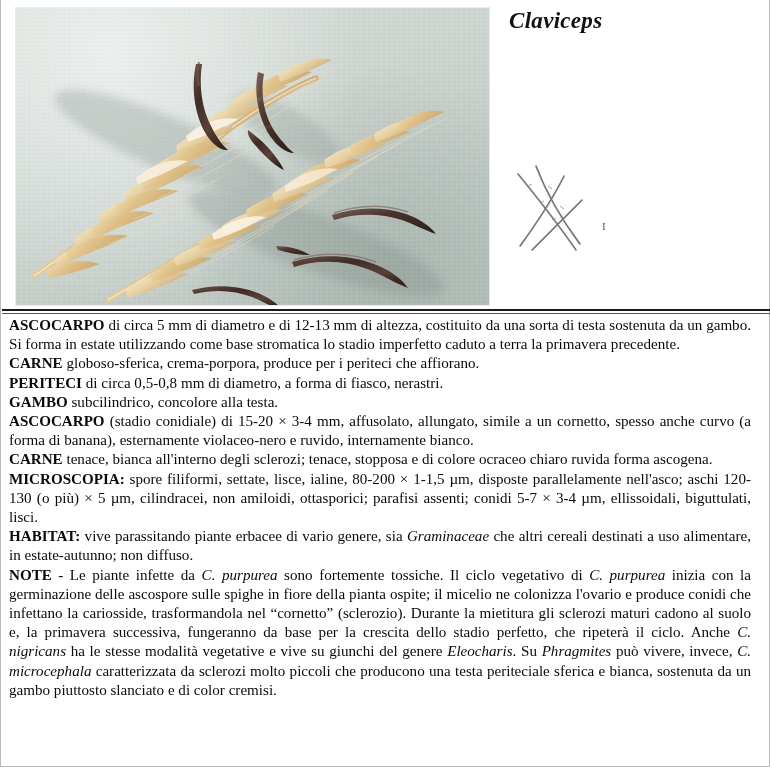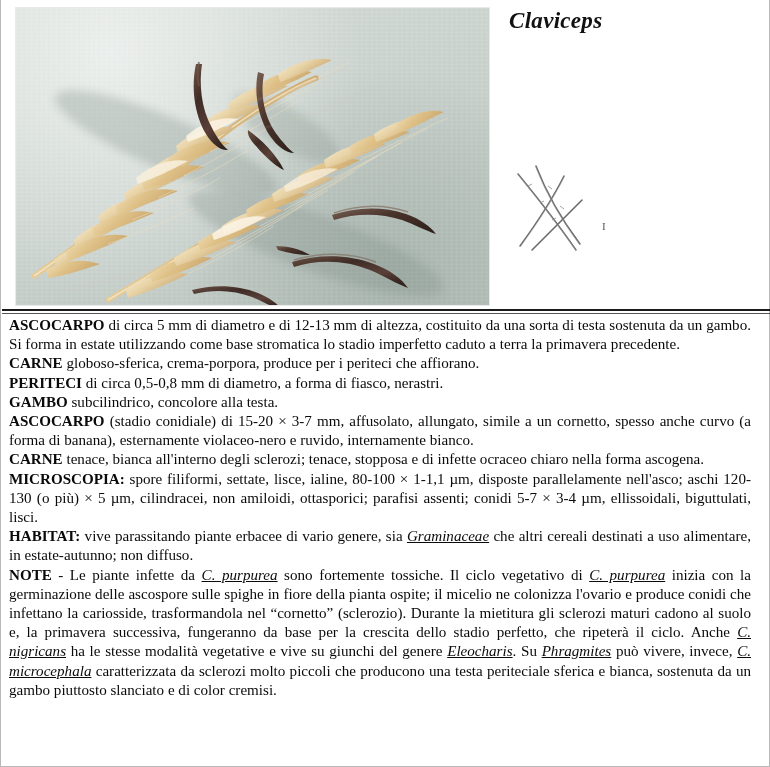--- a/index.html
+++ b/index.html
@@ -121,21 +121,21 @@
   #description p {
     margin: 0;
     text-align: justify;
     text-justify: inter-word;
     font-size: 15.1px;
     line-height: 19.2px;
     color: #0a0a0a;
   }
   #description p:last-child { text-align: justify; }
   .lead { font-weight: bold; }
-  .it { font-style: italic; text-decoration: underline; }
+  .it { font-style: italic; }
 </style>
 </head>
 <body>
 
 <div id="page">
 
   <div id="top-block">
 
     <div id="photo-frame">
       <div id="photo-bg"></div>
@@ -305,25 +305,25 @@
   <div id="description">
 
     <p><span class="lead">ASCOCARPO</span><span> di circa 5 mm di diametro e di 12-13 mm di altezza, costituito da una sorta di testa sostenuta da un gambo. Si forma in estate utilizzando come base stromatica lo stadio imperfetto caduto a terra la primavera precedente.</span></p>
 
     <p><span class="lead">CARNE</span><span> globoso-sferica, crema-porpora, produce per i periteci che affiorano.</span></p>
 
     <p><span class="lead">PERITECI</span><span> di circa 0,5-0,8 mm di diametro, a forma di fiasco, nerastri.</span></p>
 
     <p><span class="lead">GAMBO</span><span> subcilindrico, concolore alla testa.</span></p>
 
-    <p><span class="lead">ASCOCARPO</span><span> (stadio conidiale) di 15-20 × 3-7 mm, affusolato, allungato, simile a un cornetto, spesso anche curvo (a forma di banana), esternamente violaceo-nero e ruvido, internamente bianco.</span></p>
-
-    <p><span class="lead">CARNE</span><span> tenace, bianca all'interno degli sclerozi; tenace, stopposa e di infette ocraceo chiaro nella forma ascogena.</span></p>
-
-    <p><span class="lead">MICROSCOPIA:</span><span> spore filiformi, settate, lisce, ialine, 80-100 × 1-1,1 µm, disposte parallelamente nell'asco; aschi 120-130 (o più) × 5 µm, cilindracei, non amiloidi, ottasporici; parafisi assenti; conidi 5-7 × 3-4 µm, ellissoidali, biguttulati, lisci.</span></p>
+    <p><span class="lead">ASCOCARPO</span><span> (stadio conidiale) di 15-20 × 3-4 mm, affusolato, allungato, simile a un cornetto, spesso anche curvo (a forma di banana), esternamente violaceo-nero e ruvido, internamente bianco.</span></p>
+
+    <p><span class="lead">CARNE</span><span> tenace, bianca all'interno degli sclerozi; tenace, stopposa e di colore ocraceo chiaro ruvida forma ascogena.</span></p>
+
+    <p><span class="lead">MICROSCOPIA:</span><span> spore filiformi, settate, lisce, ialine, 80-200 × 1-1,5 µm, disposte parallelamente nell'asco; aschi 120-130 (o più) × 5 µm, cilindracei, non amiloidi, ottasporici; parafisi assenti; conidi 5-7 × 3-4 µm, ellissoidali, biguttulati, lisci.</span></p>
 
     <p><span class="lead">HABITAT:</span><span> vive parassitando piante erbacee di vario genere, sia </span><span class="it">Graminaceae</span><span> che altri cereali destinati a uso alimentare, in estate-autunno; non diffuso.</span></p>
 
     <p><span class="lead">NOTE</span><span> - Le piante infette da </span><span class="it">C. purpurea</span><span> sono fortemente tossiche. Il ciclo vegetativo di </span><span class="it">C. purpurea</span><span> inizia con la germinazione delle ascospore sulle spighe in fiore della pianta ospite; il micelio ne colonizza l'ovario e produce conidi che infettano la cariosside, trasformandola nel “cornetto” (sclerozio). Durante la mietitura gli sclerozi maturi cadono al suolo e, la primavera successiva, fungeranno da base per la crescita dello stadio perfetto, che ripeterà il ciclo. Anche </span><span class="it">C. nigricans</span><span> ha le stesse modalità vegetative e vive su giunchi del genere </span><span class="it">Eleocharis</span><span>. Su </span><span class="it">Phragmites</span><span> può vivere, invece, </span><span class="it">C. microcephala</span><span> caratterizzata da sclerozi molto piccoli che producono una testa periteciale sferica e bianca, sostenuta da un gambo piuttosto slanciato e di color cremisi.</span></p>
 
   </div>
 
 </div>
 
 </body></html>

